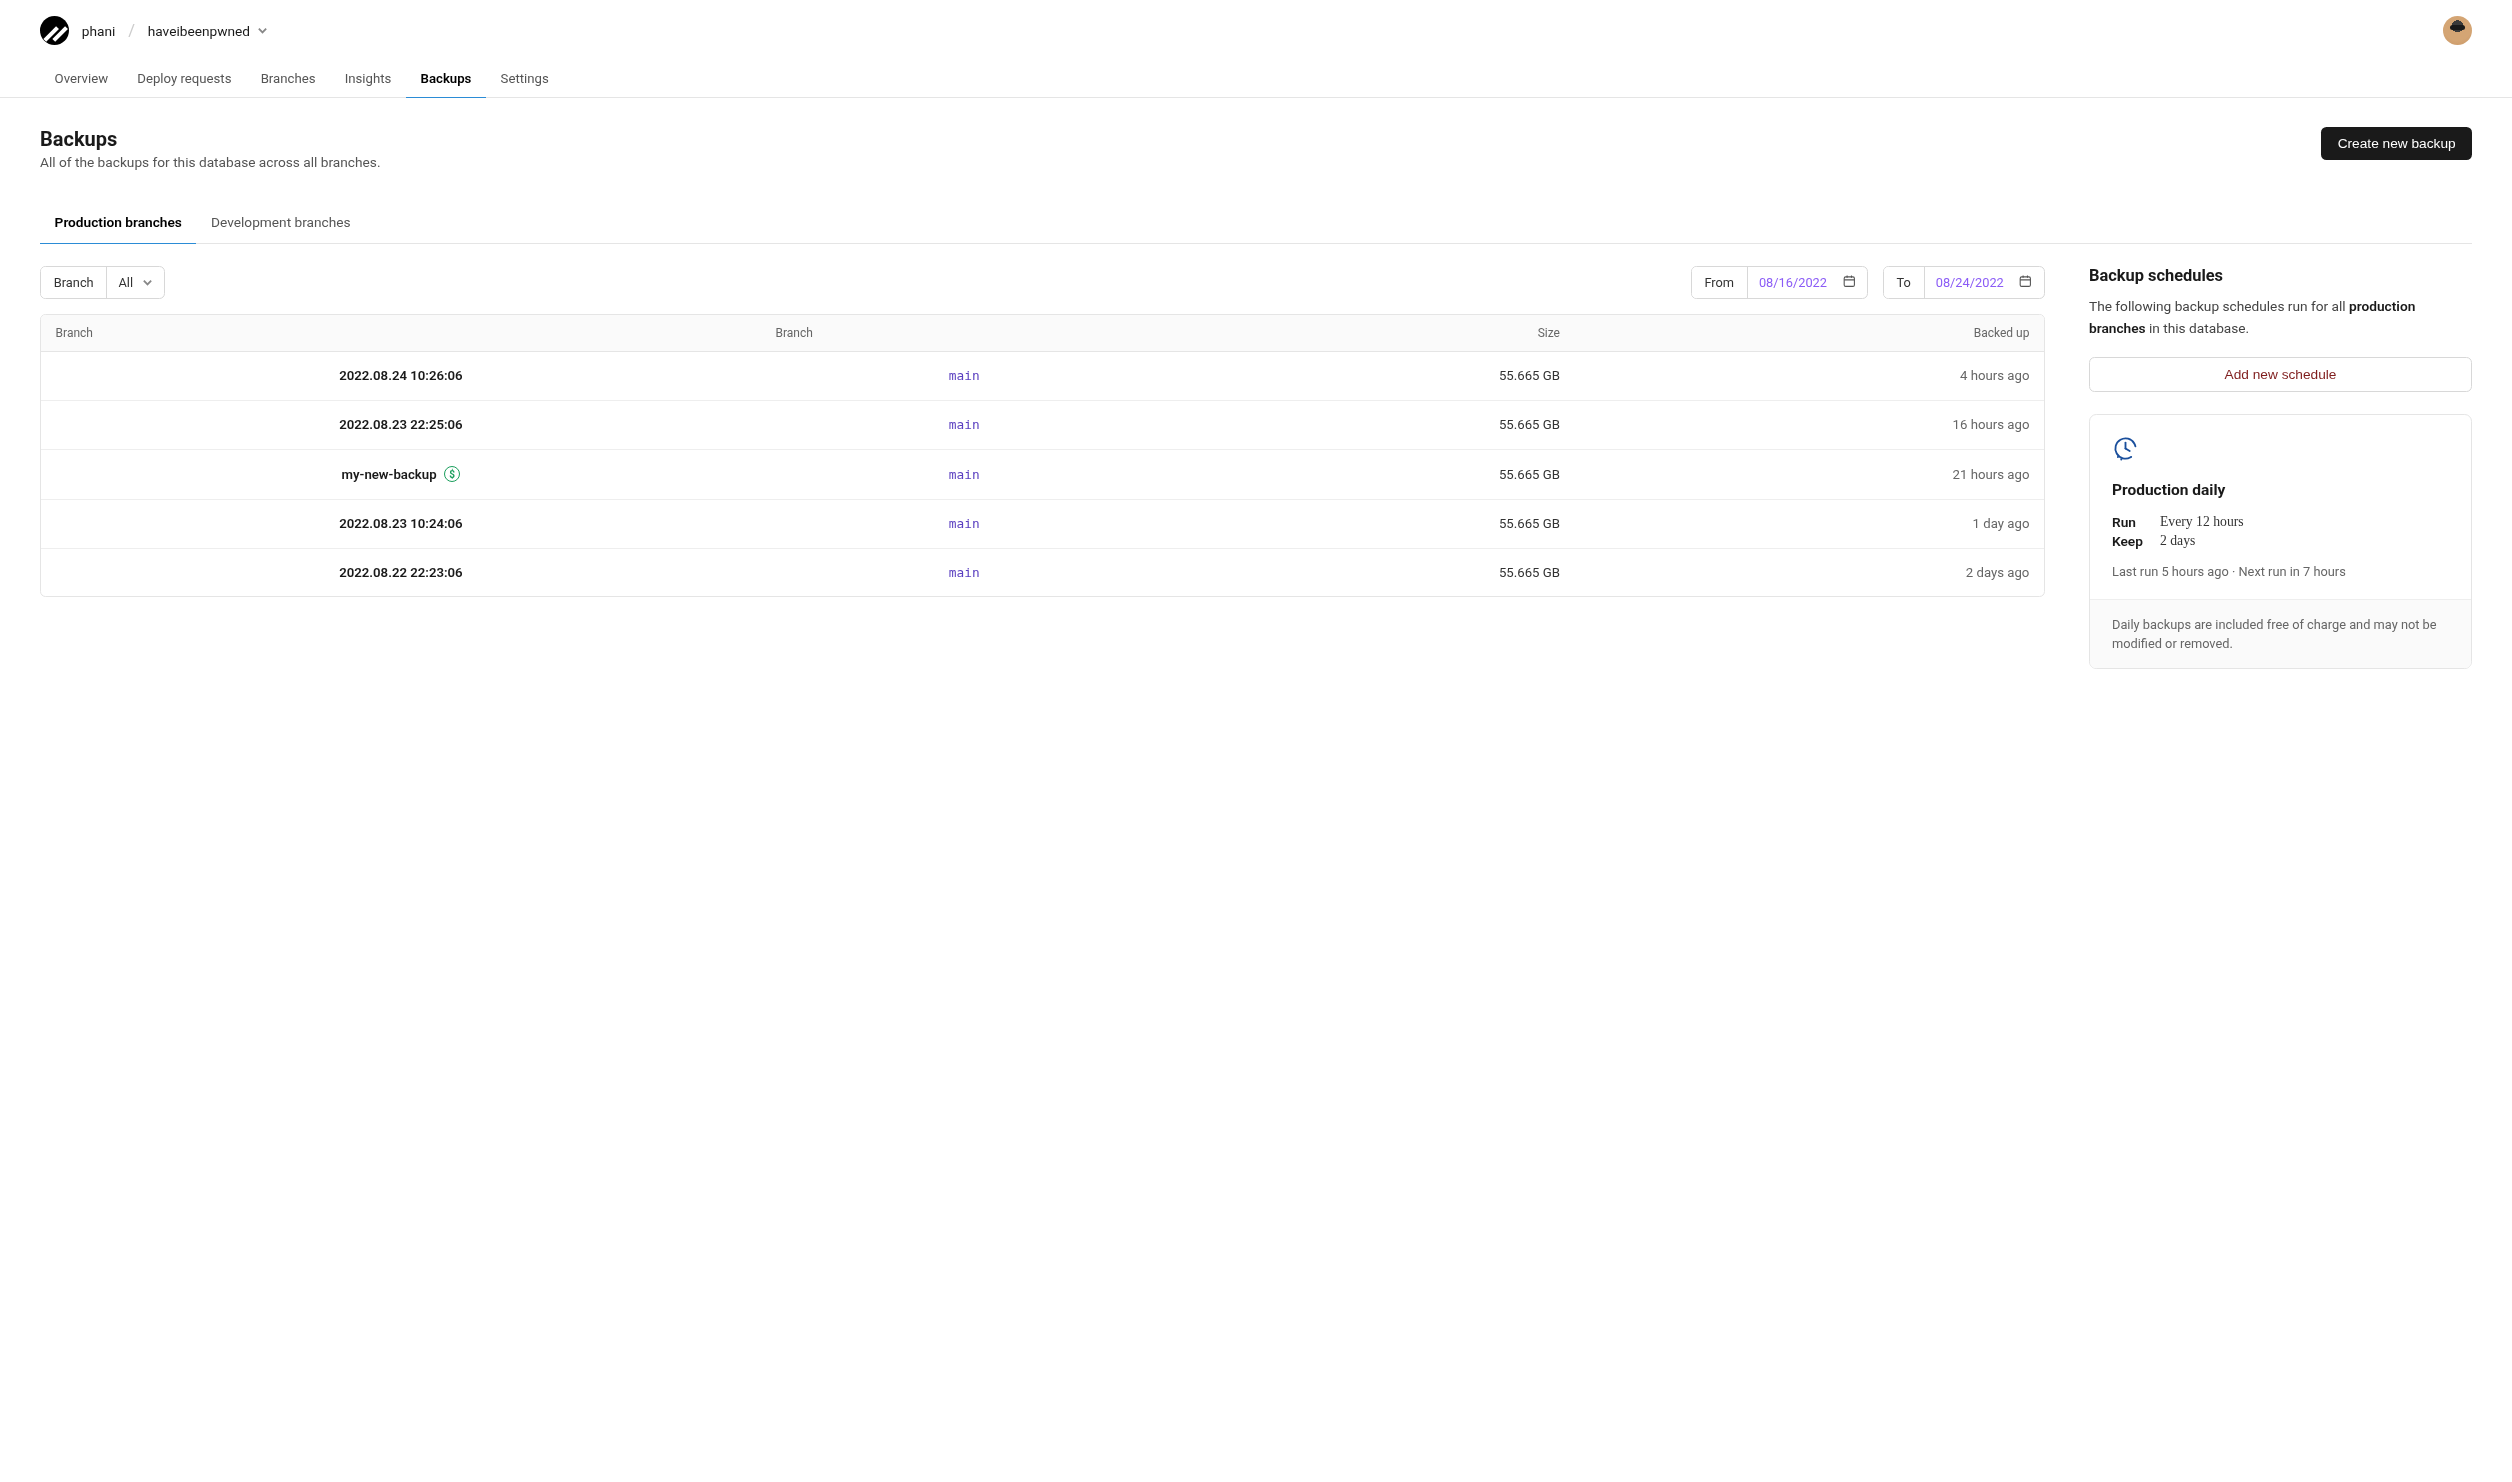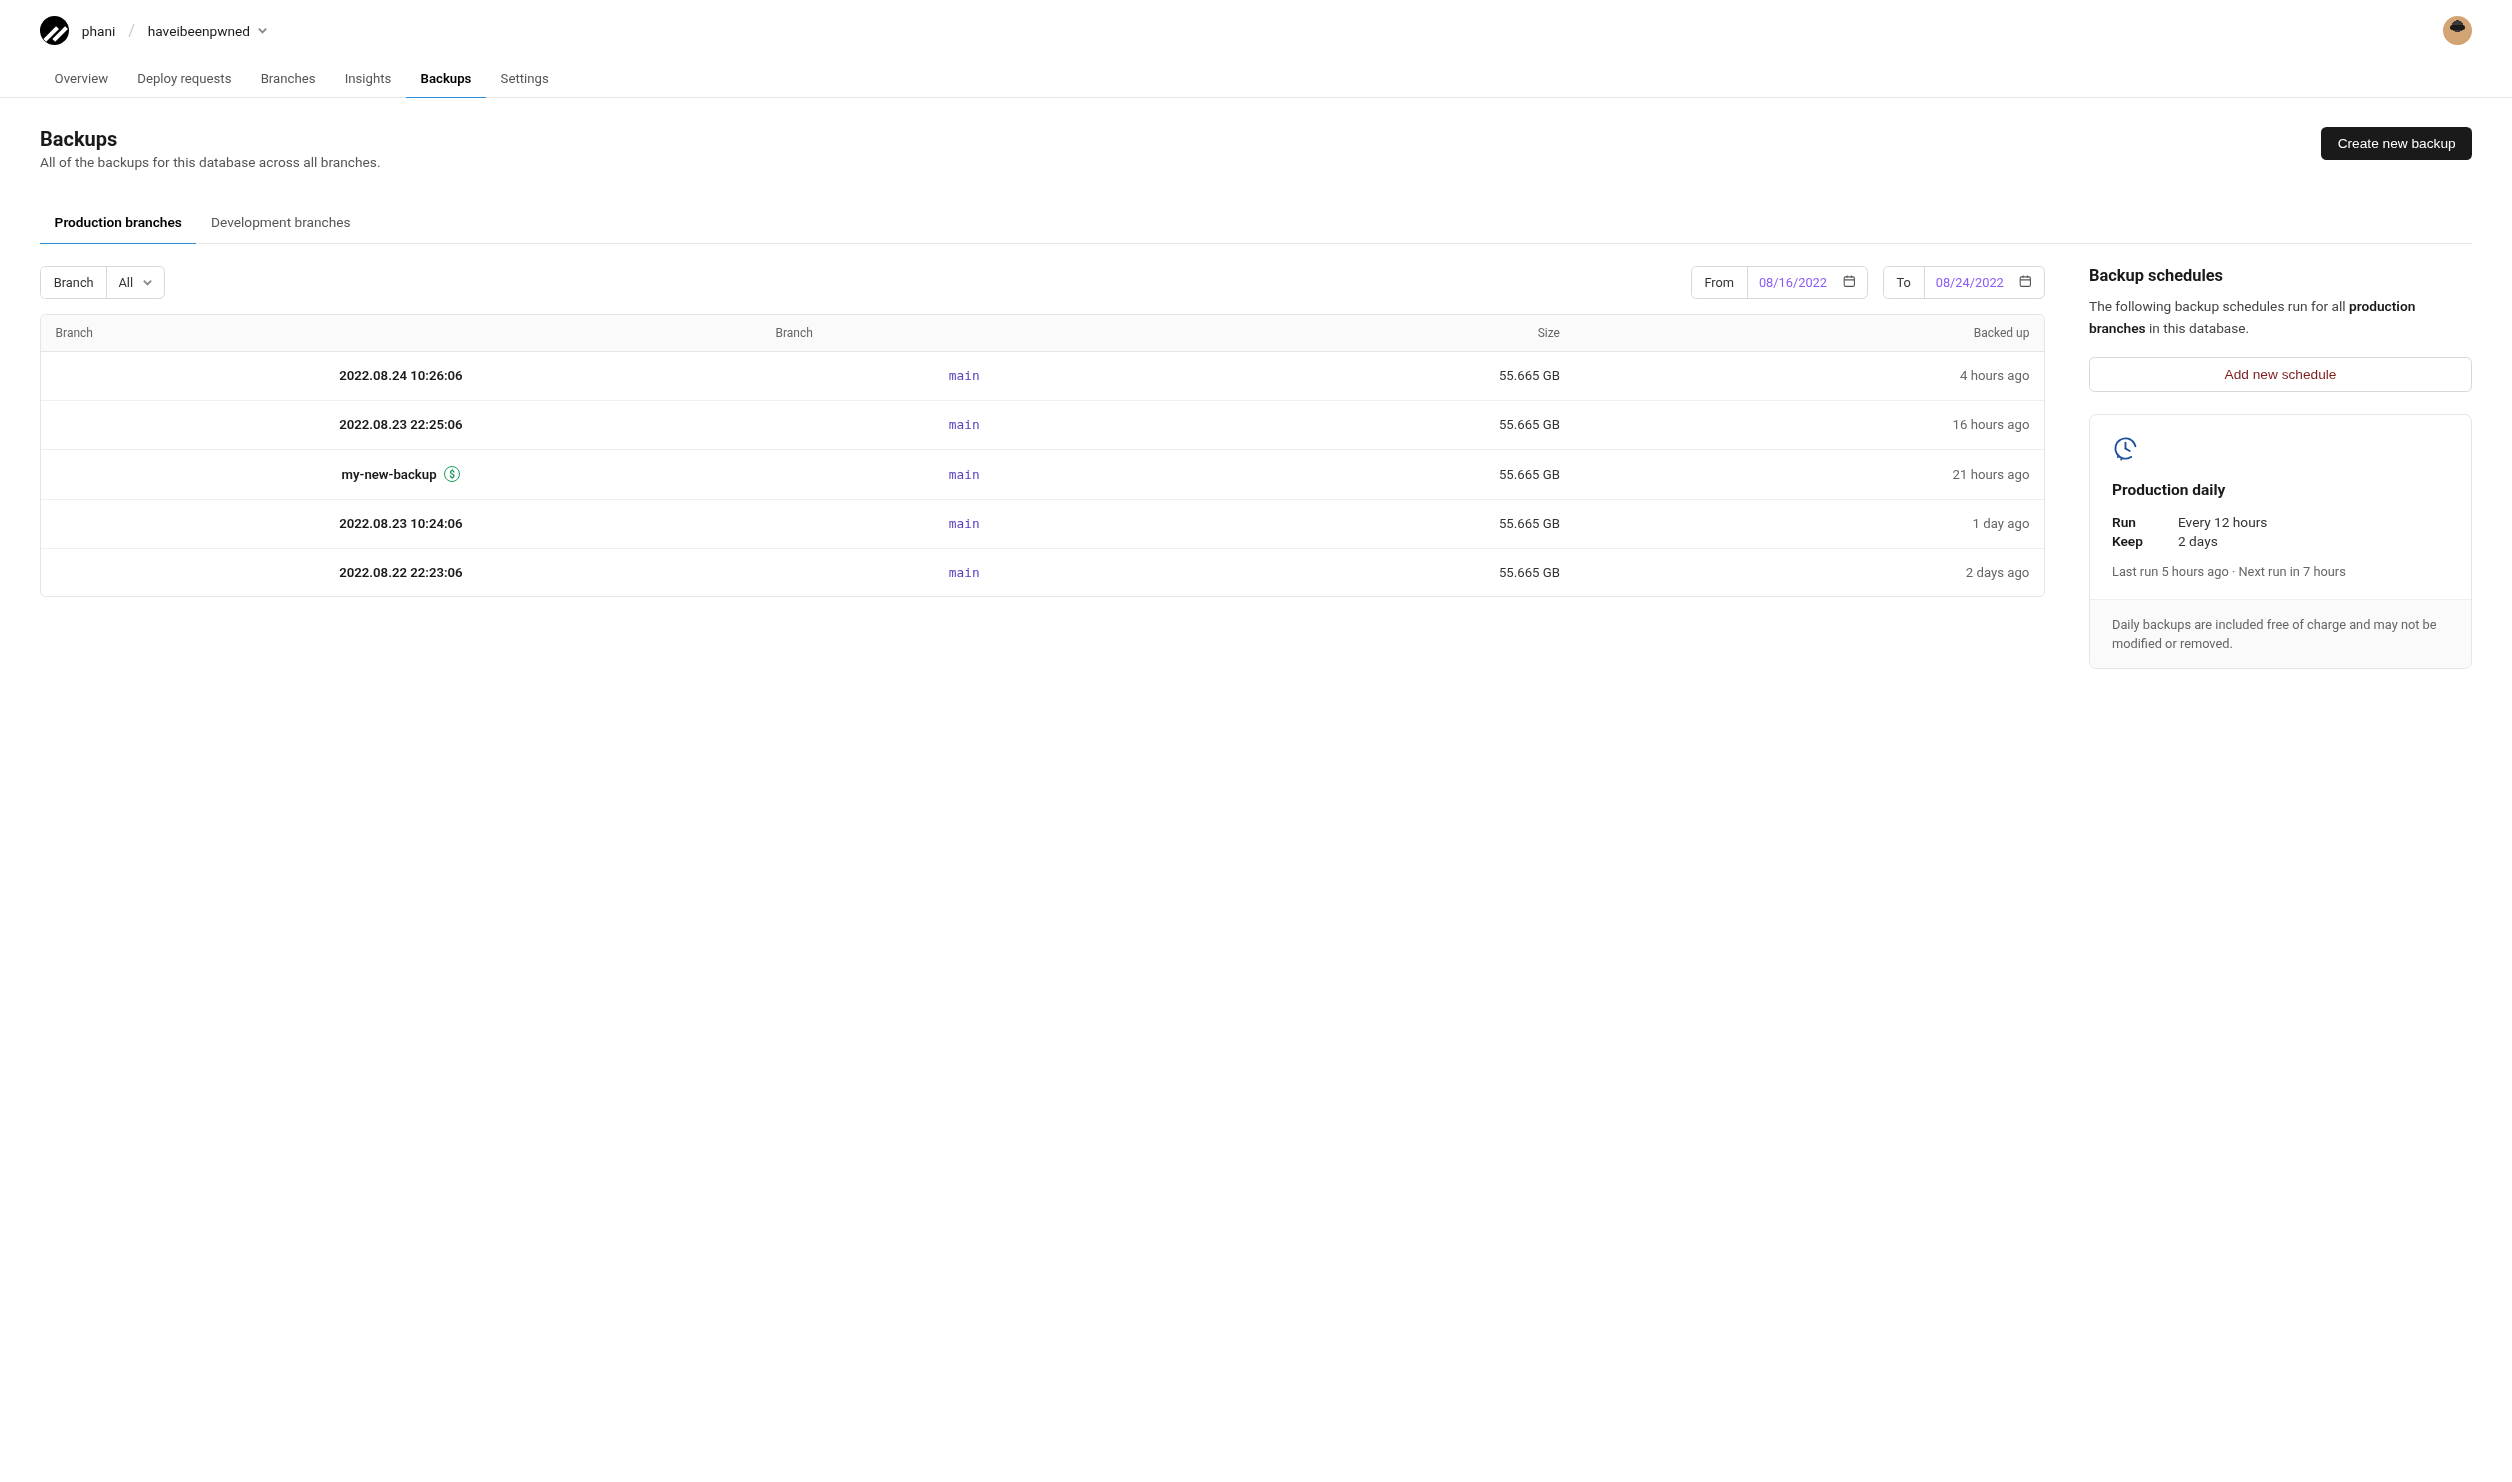--- a/index.html
+++ b/index.html
@@ -326,25 +326,26 @@
       font-size: 15.5px;
       font-weight: 700;
       margin-bottom: 14.6px;
     }
     .kv-row {
       display: flex;
       margin-bottom: 3.6px;
       font-size: 13.7px;
     }
     .kv-key {
-      width: 66px;
+      width: 48px;
       font-weight: 600;
     }
     .kv-val {
       color: #333;
+      font-family: Liberation Serif, serif;
     }
     .sched-meta {
       font-size: 12.8px;
       color: #666;
       margin-top: 14.6px;
     }
     .sched-card-foot {
       background: #fafafa;
       border-top: 0.9px solid #eee;
       padding: 14.6px 22px;

